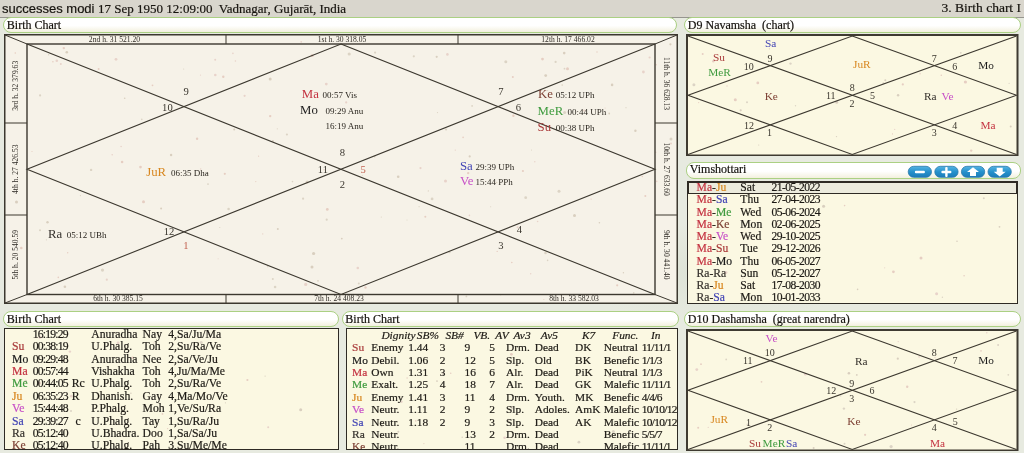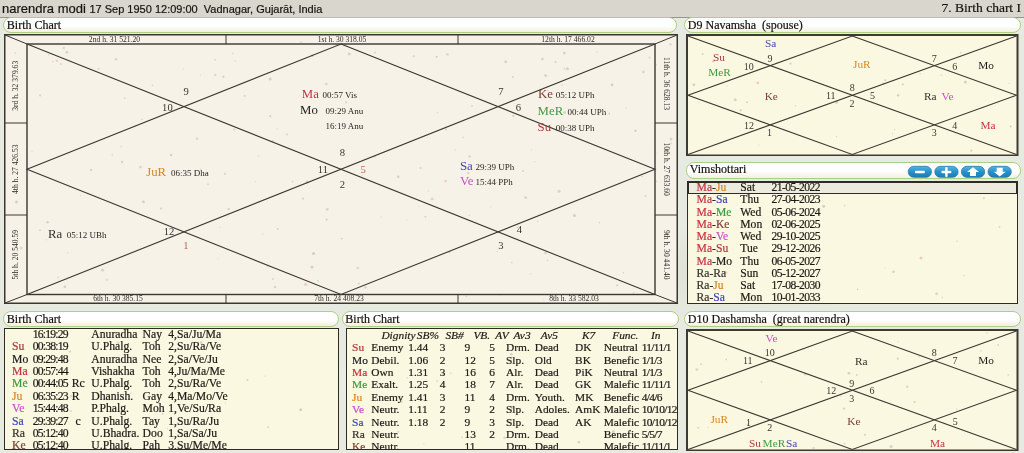--- a/index.html
+++ b/index.html
@@ -7,22 +7,22 @@
     radial-gradient(ellipse 220px 70px at 70% 60%, #dde2d5 0%, rgba(221,226,213,0) 70%),
     radial-gradient(ellipse 200px 80px at 45% 85%, #eef0e6 0%, rgba(238,240,230,0) 70%);
   font-family:'Liberation Serif', serif;-webkit-text-stroke:0.2px currentColor;}
 .topbar{position:absolute;left:0;top:0;width:1024px;height:17px;background:#d9d6cd;
   border-bottom:1px solid #96958e;}
 .hdr{position:absolute;background:linear-gradient(#ffffff 55%,#f3f0de);border:1.6px solid #abd083;border-radius:8px;
   box-sizing:border-box;font-family:'Liberation Serif', serif;font-size:12px;color:#15120d;}
 .hdr span{position:absolute;left:2.8px;top:0.6px;line-height:12.5px;white-space:pre;}
 </style></head><body>
 <div class="topbar">
- <span style="position:absolute;left:2px;top:0px;line-height:16px;white-space:pre;color:#17140f;"><span style="font-family:'Liberation Sans', sans-serif;font-size:13px;">narendra modi </span><span style="font-family:Liberation Sans, sans-serif;font-size:11px;">17 Sep 1950 12:09:00&nbsp; Vadnagar, Gujarāt, India</span></span>
- <span style="position:absolute;right:3px;top:0px;line-height:16px;font-family:'Liberation Serif', serif;font-size:13.5px;color:#17140f;">7. Birth chart I</span>
+ <span style="position:absolute;left:2px;top:0px;line-height:16px;white-space:pre;color:#17140f;"><span style="font-family:'Liberation Sans', sans-serif;font-size:13px;">successes modi </span><span style="font-family:Liberation Serif, serif;font-size:13px;">17 Sep 1950 12:09:00&nbsp; Vadnagar, Gujarāt, India</span></span>
+ <span style="position:absolute;right:3px;top:0px;line-height:16px;font-family:'Liberation Serif', serif;font-size:13.5px;color:#17140f;">3. Birth chart I</span>
 </div>
 <div class="hdr" style="left:3px;top:17.2px;width:674px;height:15.6px;">
     <span>Birth Chart</span>
   </div>
 <svg style="position:absolute;left:4px;top:34px;" width="674" height="270" viewBox="0 0 674 270">
     <rect x="0.75" y="0.75" width="672.5" height="268.5" fill="#f6f2e8" stroke="#3c382f" stroke-width="1.5"></rect>
     <circle cx="219.3" cy="42.8" r="1.2" fill="#e6cec2"></circle>
     <circle cx="551.6" cy="27.9" r="1.1" fill="#dcd4c5"></circle>
     <circle cx="28.0" cy="117.5" r="0.6" fill="#e6cec2"></circle>
     <circle cx="371.1" cy="18.6" r="1.1" fill="#dcd4c5"></circle>
@@ -226,21 +226,21 @@
     <text x="142.2" y="142.2" style="font-family:'Liberation Serif', serif;font-size:12.8px;fill:#d8871f;">JuR</text>
     <text x="166.9" y="142.2" style="font-family:'Liberation Serif', serif;font-size:9px;fill:#2a261f;">06:35 Dha</text>
     <text x="455.9" y="135.8" style="font-family:'Liberation Serif', serif;font-size:12.8px;fill:#4345b5;">Sa</text>
     <text x="471.4" y="135.8" style="font-family:'Liberation Serif', serif;font-size:9px;fill:#2a261f;">29:39 UPh</text>
     <text x="455.9" y="151.3" style="font-family:'Liberation Serif', serif;font-size:12.8px;fill:#c74fc7;">Ve</text>
     <text x="471.4" y="151.3" style="font-family:'Liberation Serif', serif;font-size:9px;fill:#2a261f;">15:44 PPh</text>
     <text x="44.0" y="203.8" style="font-family:'Liberation Serif', serif;font-size:12.8px;fill:#35312c;">Ra</text>
     <text x="62.7" y="203.8" style="font-family:'Liberation Serif', serif;font-size:9px;fill:#2a261f;">05:12 UBh</text>
   </svg>
 <div class="hdr" style="left:684px;top:17.2px;width:337px;height:15.6px;">
-    <span>D9 Navamsha  (spouse)</span>
+    <span>D9 Navamsha  (chart)</span>
   </div>
 <svg style="position:absolute;left:686px;top:33.5px;" width="332.5" height="122.5" viewBox="0 0 332.5 122.5">
     <rect x="1" y="1" width="330.5" height="120.5" fill="#fbf8e2" stroke="#3e3a31" stroke-width="2"></rect>
     <circle cx="150.7" cy="68.2" r="1.5" fill="#d9cfbf"></circle>
     <circle cx="150.5" cy="102.6" r="0.7" fill="#d9cfbf"></circle>
     <circle cx="208.7" cy="95.4" r="0.6" fill="#e8d3ca"></circle>
     <circle cx="49.3" cy="65.8" r="1.5" fill="#e6cec2"></circle>
     <circle cx="197.4" cy="49.2" r="1.0" fill="#dcd4c5"></circle>
     <circle cx="206.5" cy="99.9" r="0.6" fill="#e6cec2"></circle>
     <circle cx="65.1" cy="31.2" r="0.5" fill="#d9cfbf"></circle>

